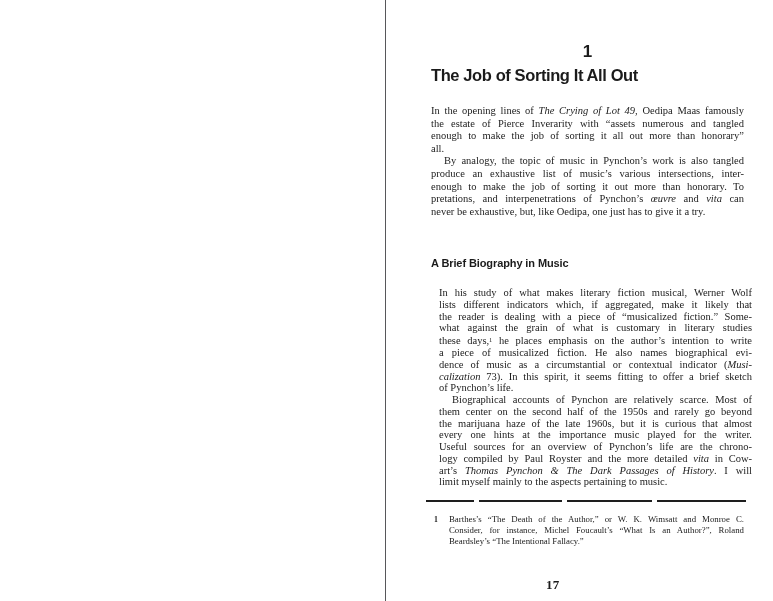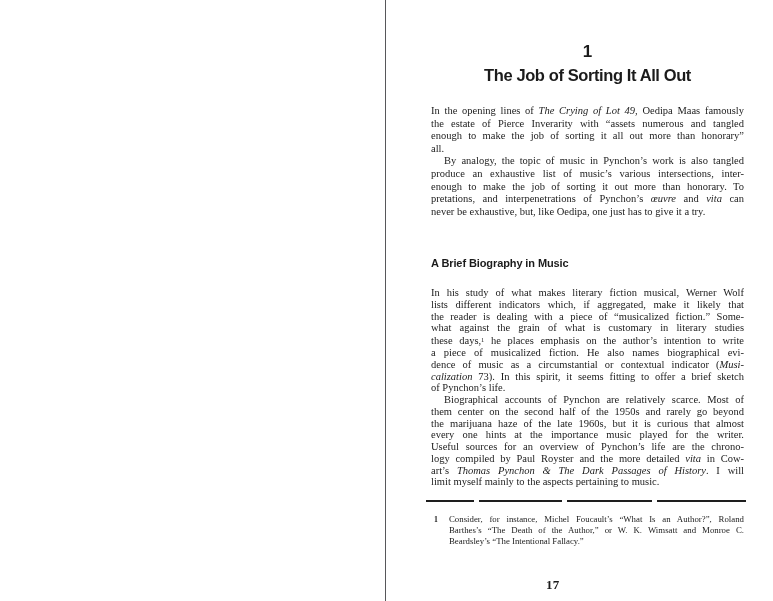--- a/index.html
+++ b/index.html
@@ -12,32 +12,32 @@
   .right-page{position:absolute;left:386px;top:0;width:387px;height:601px;background:#ffffff;}
 
   .col{position:absolute;left:45px;width:313px;} 
 
   .chapter-number{
     top:43px;text-align:center;
     font-family:"Liberation Sans","DejaVu Sans",sans-serif;
     font-weight:bold;font-size:17px;line-height:17px;letter-spacing:0px;
   }
   .chapter-title{
-    top:66px;text-align:center;
+    top:66px;text-align:left;
     font-family:"Liberation Sans","DejaVu Sans",sans-serif;
     font-weight:bold;font-size:16.5px;line-height:19px;letter-spacing:-0.4px;
   }
   .section-heading{
     top:257px;
     font-family:"Liberation Sans","DejaVu Sans",sans-serif;
     font-weight:bold;font-size:11px;line-height:12px;letter-spacing:-0.1px;
   }
 
   .body-1{top:105px;font-size:10.5px;line-height:12.6px;}
-  .body-2{top:287px;font-size:10.5px;line-height:11.75px;}
+  .body-2{top:287px;font-size:10.5px;line-height:11.75px;margin-left:8px;}
 
   .line{text-align:justify;text-align-last:justify;white-space:normal;}
   .line.last{text-align-last:left;}
   .line.indent{text-indent:13px;}
   .it{font-style:italic;}
   .sup{font-size:0.62em;vertical-align:0.38em;}
 
   .footnote-rule{
     position:absolute;left:40px;top:500px;width:320px;height:1.6px;
     background:linear-gradient(90deg,
@@ -111,22 +111,22 @@
           <div class="line last"><span>limit myself mainly to the aspects pertaining to music.</span></div>
         </div>
       </div>
 
     <div class="footnote-rule"></div>
 
     <div class="col footnote">
       <span class="fn-marker">1</span>
       <div class="fn-text">
           <div class="para">
+            <div class="line"><span>Barthes’s “The Death of the Author,” or W. K. Wimsatt and Monroe C.</span></div>
             <div class="line"><span>Consider, for instance, Michel Foucault’s “What Is an Author?”, Roland</span></div>
-            <div class="line"><span>Barthes’s “The Death of the Author,” or W. K. Wimsatt and Monroe C.</span></div>
             <div class="line last"><span>Beardsley’s “The Intentional Fallacy.”</span></div>
           </div>
         </div>
     </div>
 
   </div>
 
   <div class="page-number">17</div>
 
 </div>

